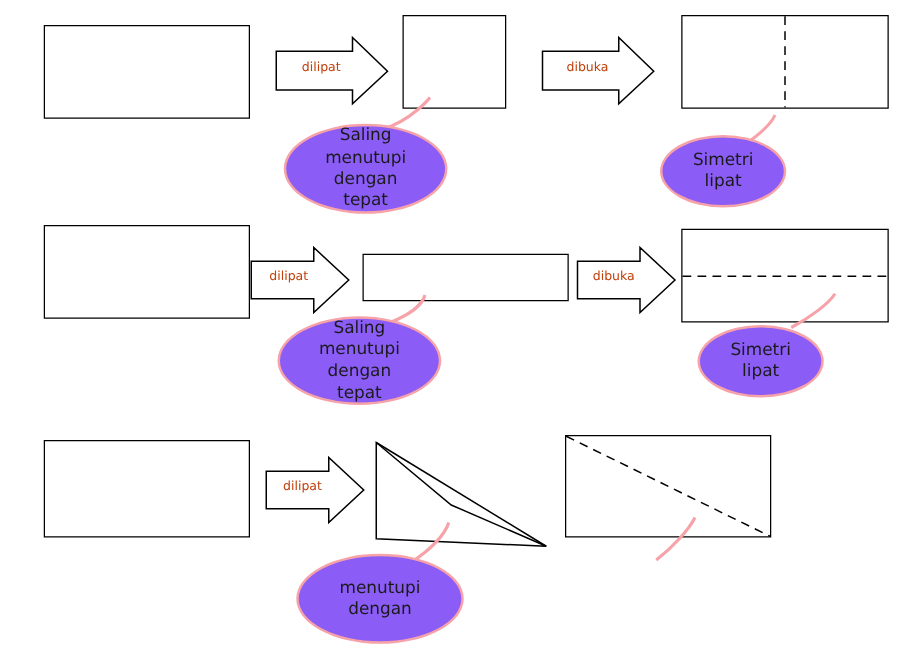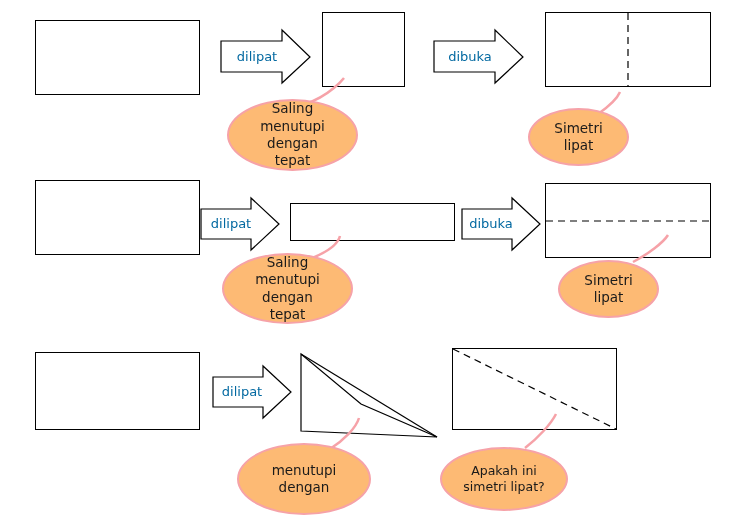--- a/index.html
+++ b/index.html
@@ -26,32 +26,32 @@
   .rect {
     border: 1px solid #000000;
     background: #ffffff;
     box-sizing: border-box;
   }
 
   
   .arrow-label {
     position: absolute;
     font-family: "DejaVu Sans", sans-serif;
-    font-size: 13px;
-    color: #0369a1;
+    font-size: 10px;
+    color: #c2410c;
     white-space: nowrap;
     text-align: center;
   }
 
   
   .bubble {
     position: absolute;
     border: 2px solid #f6a2a8;
     border-radius: 50%;
-    background: #fdba74;
+    background: #8b5cf6;
     box-sizing: border-box;
     display: flex;
     align-items: center;
     justify-content: center;
     text-align: center;
     color: #1a1a1a;
     font-family: "DejaVu Sans", sans-serif;
     line-height: 1.28;
   }
   .bubble span { display: block; padding: 0 6px; }
@@ -154,20 +154,14 @@
       <span>lipat</span>
     </span>
   </div>
 
   <div class="bubble b-text-14" style="left:237px; top:443px; width:134px; height:72px;">
     <span>
       <span>menutupi dengan</span>
     </span>
   </div>
 
-  <div class="bubble b-text-13" style="left:440px; top:447px; width:128px; height:64px;">
-    <span>
-      <span>Apakah ini</span>
-      <span>simetri lipat?</span>
-    </span>
-  </div>
 
 </div>
 
 </body></html>

